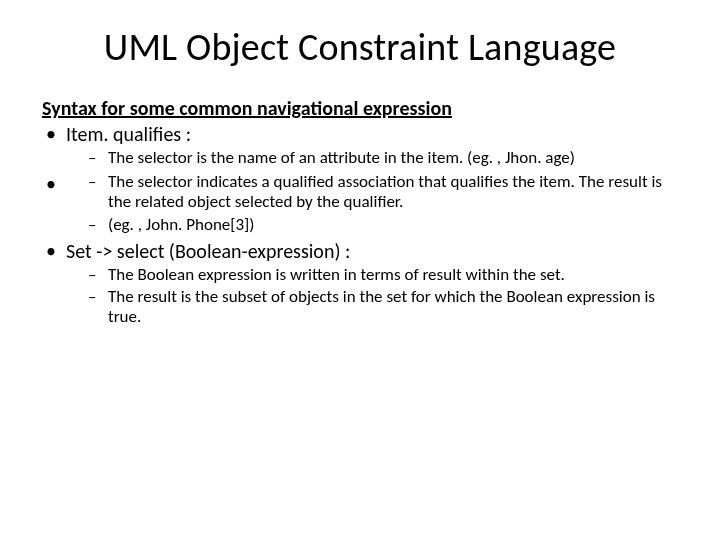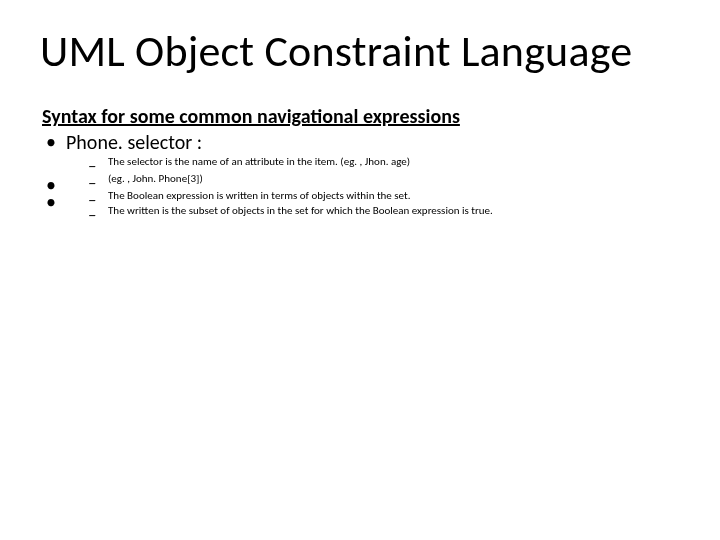--- a/index.html
+++ b/index.html
@@ -1,45 +1,47 @@
 <!DOCTYPE html>
 <html><head>
 <meta charset="utf-8">
 <style>
   * { margin: 0; padding: 0; box-sizing: border-box; }
   html, body { width: 720px; height: 540px; background: #fff; font-family: Calibri, "Segoe UI", Arial, sans-serif; color: #000; }
   .slide { width: 720px; height: 540px; padding: 18px 40px 0 40px; }
-  .title { font-size: 44px; font-weight: 400; text-align: left; margin: 6px 0 26px 0; letter-spacing: 0.2px; }
+  .title { font-size: 38px; font-weight: 400; text-align: center; margin: 6px 0 26px 0; letter-spacing: 0.2px; }
   .subhead { font-size: 20px; font-weight: 700; text-decoration: underline; margin: 0 0 2px 2px; }
   ul.level1 { list-style: none; padding-left: 2px; }
   ul.level1 > li { font-size: 20px; line-height: 1.22; margin: 0 0 2px 0; padding-left: 24px; position: relative; }
   ul.level1 > li::before { content: "•"; position: absolute; left: 4px; top: 0; font-size: 20px; }
   ul.level2 { list-style: none; padding-left: 22px; margin: 2px 0 4px 0; }
-  ul.level2 > li { font-size: 11px; line-height: 1.18; margin: 0 0 2px 0; padding-left: 20px; position: relative; }
+  ul.level2 > li { font-size: 17px; line-height: 1.18; margin: 0 0 2px 0; padding-left: 20px; position: relative; }
   ul.level2 > li::before { content: "–"; position: absolute; left: 0; top: 0; font-size: 17px; }
 </style>
 </head>
 <body>
 
 <div class="slide">
   <h1 class="title">UML Object Constraint Language</h1>
-  <div class="subhead">Syntax for some common navigational expressions</div>
+  <div class="subhead">Syntax for some common navigational expression</div>
 
   <ul class="level1">
     <li>
-      <span>Phone. selector :</span>
+      <span>Item. qualifies :</span>
       <ul class="level2">
         <li>The selector is the name of an attribute in the item. (eg. , Jhon. age)</li>
       </ul>
     </li>
     <li>
       <ul class="level2">
+        <li>The selector indicates a qualified association that qualifies the item. The result is the related object selected by the qualifier.</li>
         <li>(eg. , John. Phone[3])</li>
       </ul>
     </li>
     <li>
+      <span>Set -&gt; select (Boolean-expression) :</span>
       <ul class="level2">
-        <li>The Boolean expression is written in terms of objects within the set.</li>
-        <li>The written is the subset of objects in the set for which the Boolean expression is true.</li>
+        <li>The Boolean expression is written in terms of result within the set.</li>
+        <li>The result is the subset of objects in the set for which the Boolean expression is true.</li>
       </ul>
     </li>
   </ul>
 </div>
 
 </body></html>

